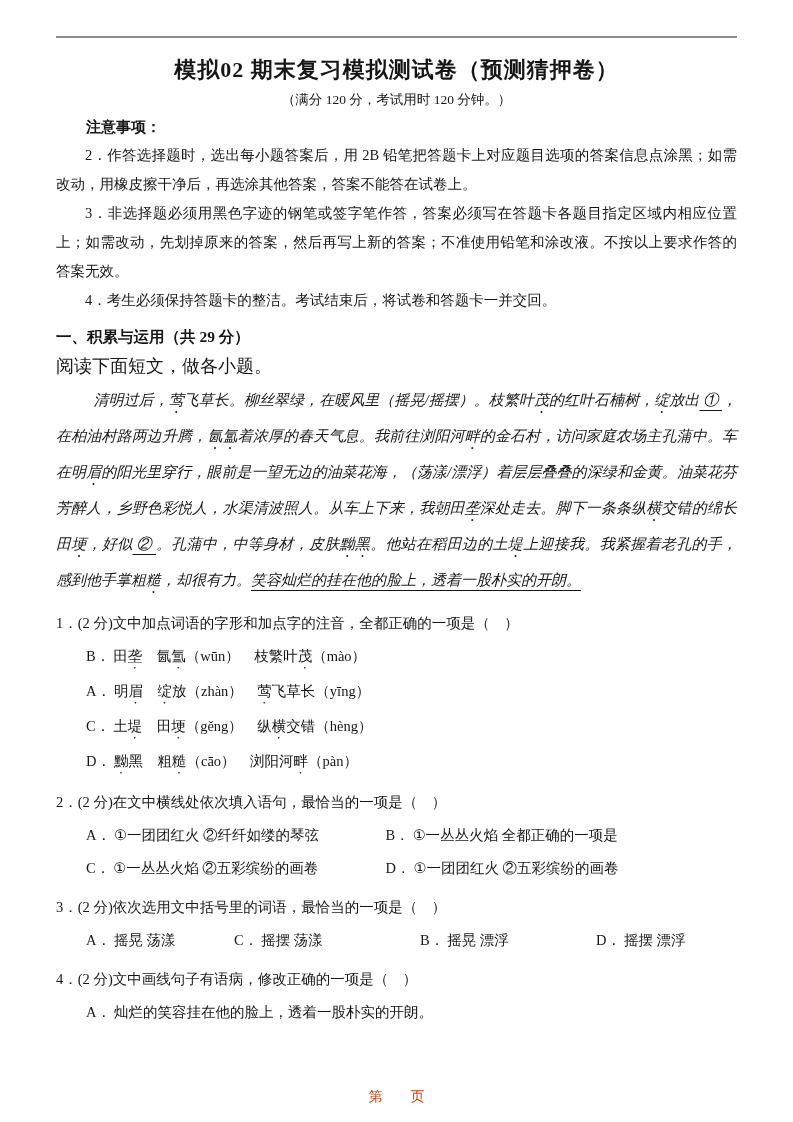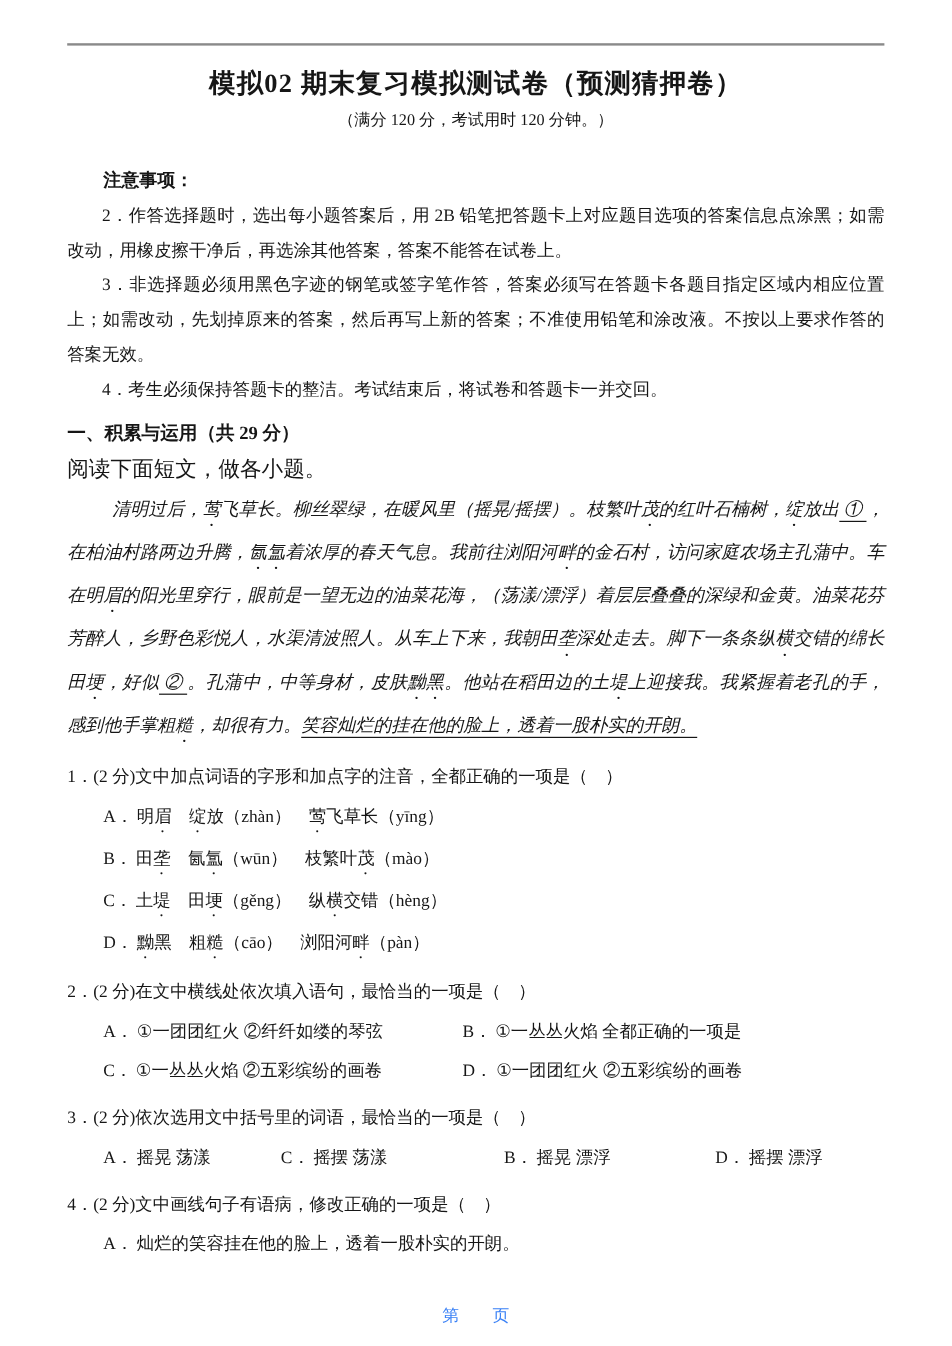--- a/index.html
+++ b/index.html
@@ -7,22 +7,22 @@
     width:793px;height:1122px;background:#ffffff;color:#161616;
     font-family:"Liberation Serif","DejaVu Serif",serif;
     position:relative;overflow:hidden;
   }
   .page{padding:36px 56px 0 56px;}
   .rule{height:2px;background:#8a8a8a;}
   .title{margin-top:18px;text-align:center;font-size:22px;font-weight:bold;letter-spacing:1px;line-height:28px;}
   .subtitle{margin-top:7px;text-align:center;font-size:13.5px;line-height:18px;}
   p{margin:0;}
   .notice-heading{
-    margin-top:29px;font-weight:bold;font-size:15px;text-indent:2em;line-height:28px;
-    font-family:Liberation Mono, monospace;
+    margin-top:4px;font-weight:bold;font-size:15px;text-indent:2em;line-height:28px;
+    font-family:Liberation Serif, serif;
   }
   .notice-item{font-size:14.5px;line-height:29px;text-indent:2em;text-align:justify;}
   .section-heading{margin-top:7px;font-weight:bold;font-size:15.5px;line-height:30px;}
   .section-intro{font-size:18px;line-height:29px;}
   .passage{
     font-size:15px;line-height:36px;text-indent:2.5em;text-align:justify;
     font-style:italic;margin-top:1px;
   }
   .seg-text{}
   .seg-em{
@@ -41,21 +41,21 @@
   .layout-column .option{display:block;}
   .layout-grid2{display:flex;flex-wrap:wrap;}
   .layout-grid2 .option{width:46%;}
   .layout-grid2 .option:nth-child(even){width:54%;}
   .layout-row{display:flex;}
   .layout-row .option:nth-child(1){min-width:148px;}
   .layout-row .option:nth-child(2){min-width:186px;}
   .layout-row .option:nth-child(3){min-width:176px;}
   .footer{
     position:absolute;bottom:16px;left:0;width:100%;
-    text-align:center;font-size:14px;color:#3b82f6;
+    text-align:center;font-size:14px;color:#c2410c;
   }
 </style>
 </head>
 <body>
 
 <div class="page">
   <div class="rule"></div>
 
   <div class="title">模拟02 期末复习模拟测试卷（预测猜押卷）</div>
   <div class="subtitle">（满分 120 分，考试用时 120 分钟。）</div>
@@ -69,22 +69,22 @@
 
   <p class="section-heading">一、积累与运用（共 29 分）</p>
   <p class="section-intro">阅读下面短文，做各小题。</p>
 
   <p class="passage" id="passage"><span class="seg-text">清明过后，</span><span class="seg-em">莺</span><span class="seg-text">飞草长。柳丝翠绿，在暖风里（摇晃/摇摆）。枝繁叶</span><span class="seg-em">茂</span><span class="seg-text">的红叶石楠树，</span><span class="seg-em">绽</span><span class="seg-text">放出</span><span class="seg-blank">&nbsp;①&nbsp;</span><span class="seg-text">，在柏油村路两边升腾，</span><span class="seg-em">氤氲</span><span class="seg-text">着浓厚的春天气息。我前往浏阳河</span><span class="seg-em">畔</span><span class="seg-text">的金石村，访问家庭农场主孔蒲中。车在明</span><span class="seg-em">眉</span><span class="seg-text">的阳光里穿行，眼前是一望无边的油菜花海，（荡漾/漂浮）着层层叠叠的深绿和金黄。油菜花芬芳醉人，乡野色彩悦人，水渠清波照人。从车上下来，我朝田</span><span class="seg-em">垄</span><span class="seg-text">深处走去。脚下一条条纵</span><span class="seg-em">横</span><span class="seg-text">交错的绵长田</span><span class="seg-em">埂</span><span class="seg-text">，好似</span><span class="seg-blank">&nbsp;②&nbsp;</span><span class="seg-text">。孔蒲中，中等身材，皮肤</span><span class="seg-em">黝黑</span><span class="seg-text">。他站在稻田边的土</span><span class="seg-em">堤</span><span class="seg-text">上迎接我。我紧握着老孔的手，感到他手掌粗</span><span class="seg-em">糙</span><span class="seg-text">，却很有力。</span><span class="seg-u">笑容灿烂的挂在他的脸上，透着一股朴实的开朗。</span></p>
 
   <div id="questions">
       <div class="question">
         <div class="q-stem">1．(2 分)文中加点词语的字形和加点字的注音，全都正确的一项是（　）</div>
         <div class="q-options layout-column">
+          <div class="option"><span class="opt-label">B．</span><span class="opt-text"><span class="seg-text">田</span><span class="seg-em">垄</span><span class="seg-text">　氤</span><span class="seg-em">氲</span><span class="seg-text">（wūn）　枝繁叶</span><span class="seg-em">茂</span><span class="seg-text">（mào）</span></span></div>
           <div class="option"><span class="opt-label">A．</span><span class="opt-text"><span class="seg-text">明</span><span class="seg-em">眉</span><span class="seg-text">　</span><span class="seg-em">绽</span><span class="seg-text">放（zhàn）　</span><span class="seg-em">莺</span><span class="seg-text">飞草长（yīng）</span></span></div>
-          <div class="option"><span class="opt-label">B．</span><span class="opt-text"><span class="seg-text">田</span><span class="seg-em">垄</span><span class="seg-text">　氤</span><span class="seg-em">氲</span><span class="seg-text">（wūn）　枝繁叶</span><span class="seg-em">茂</span><span class="seg-text">（mào）</span></span></div>
           <div class="option"><span class="opt-label">C．</span><span class="opt-text"><span class="seg-text">土</span><span class="seg-em">堤</span><span class="seg-text">　田</span><span class="seg-em">埂</span><span class="seg-text">（gěng）　纵</span><span class="seg-em">横</span><span class="seg-text">交错（hèng）</span></span></div>
           <div class="option"><span class="opt-label">D．</span><span class="opt-text"><span class="seg-em">黝</span><span class="seg-text">黑　粗</span><span class="seg-em">糙</span><span class="seg-text">（cāo）　浏阳河</span><span class="seg-em">畔</span><span class="seg-text">（pàn）</span></span></div>
         </div>
       </div>
       <div class="question">
         <div class="q-stem">2．(2 分)在文中横线处依次填入语句，最恰当的一项是（　）</div>
         <div class="q-options layout-grid2">
           <div class="option"><span class="opt-label">A．</span><span class="opt-text"><span class="seg-text">①一团团红火 ②纤纤如缕的琴弦</span></span></div>
           <div class="option"><span class="opt-label">B．</span><span class="opt-text"><span class="seg-text">①一丛丛火焰 全都正确的一项是</span></span></div>
           <div class="option"><span class="opt-label">C．</span><span class="opt-text"><span class="seg-text">①一丛丛火焰 ②五彩缤纷的画卷</span></span></div>

